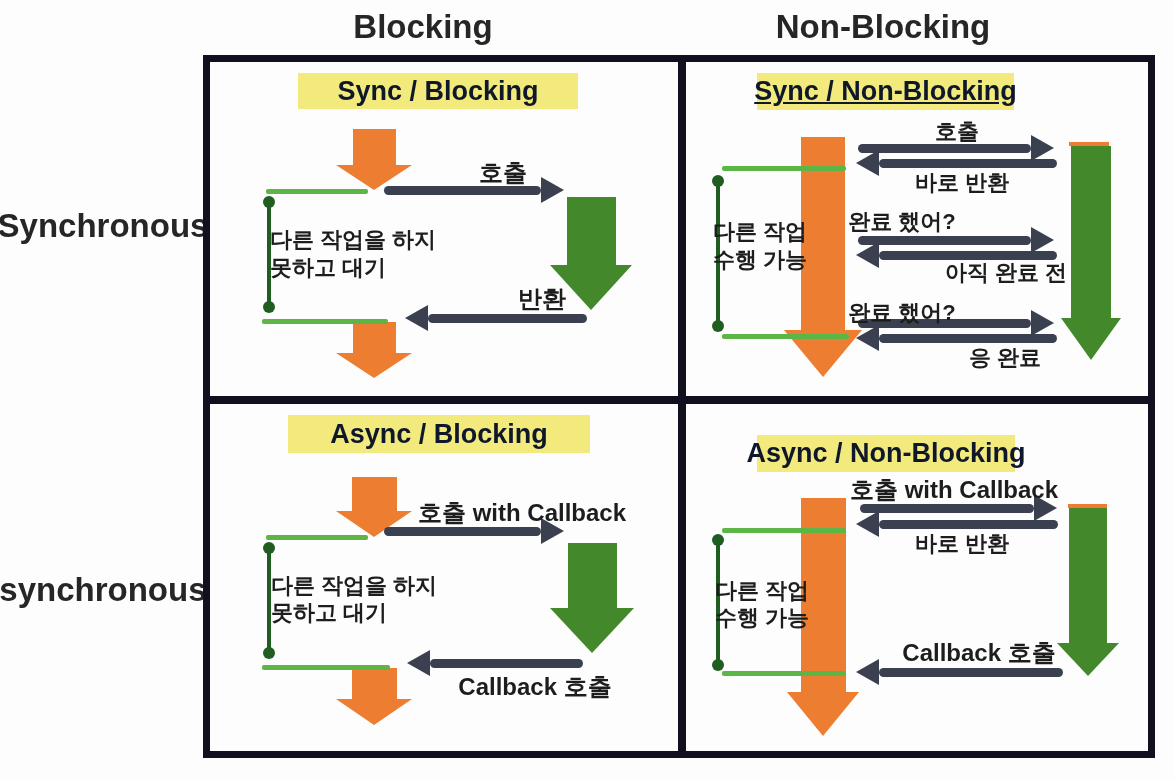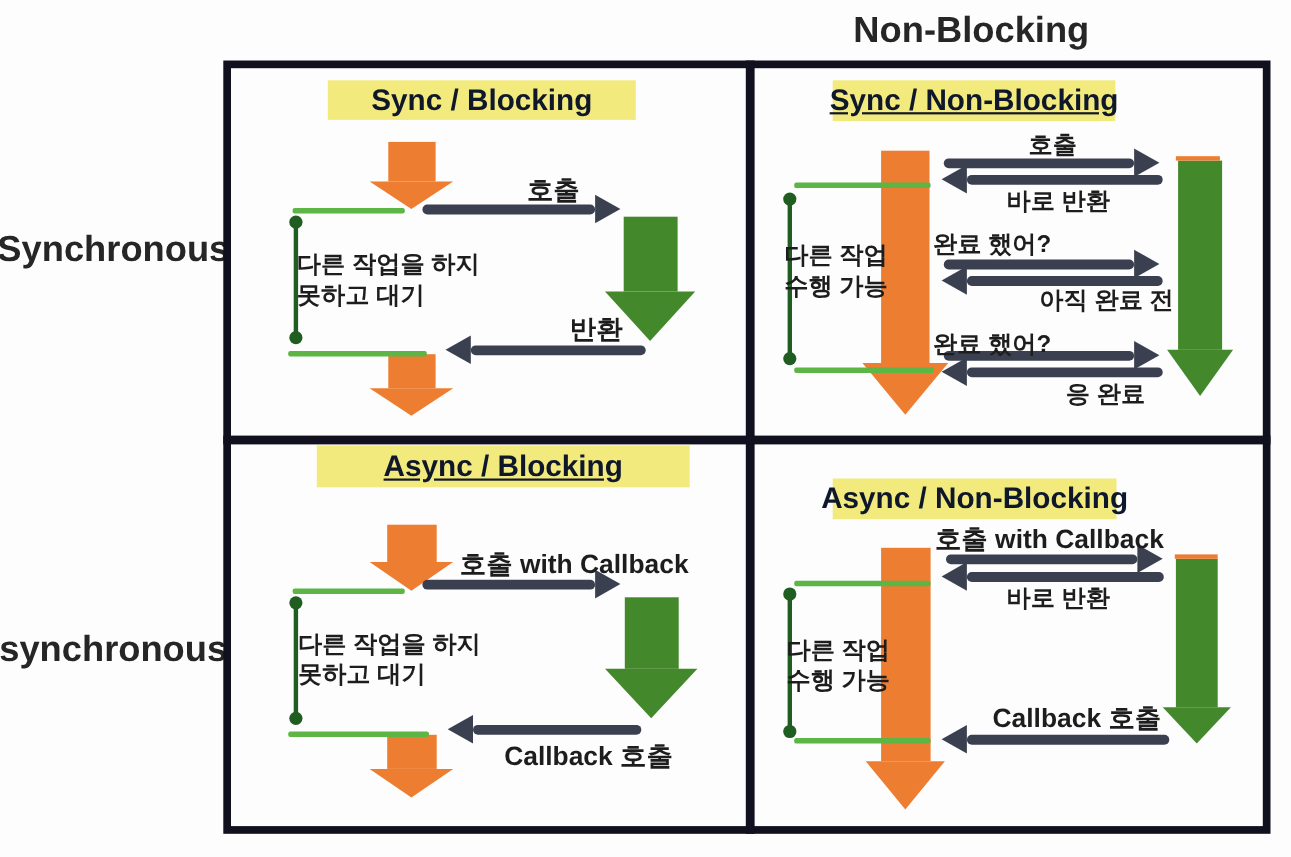--- a/index.html
+++ b/index.html
@@ -33,20 +33,21 @@
   .tline{flex:1;height:9px;background:var(--navy);border-radius:5px;}
   .thead{width:0;height:0;border-top:13px solid transparent;border-bottom:13px solid transparent;}
   .tarrow.r .thead{border-left:23px solid var(--navy);}
   .tarrow.l .thead{border-right:23px solid var(--navy);}
 </style>
 </head>
 <body>
 
 <div id="canvas">
 
+  <div class="hdr" style="left:423px;top:8px;">Blocking</div>
   <div class="hdr" style="left:883px;top:8px;">Non-Blocking</div>
   <div class="hdr" style="left:103px;top:207px;">Synchronous</div>
   <div class="hdr" style="left:91px;top:571px;">Asynchronous</div>
 
   <div class="gridbox" style="left:203px;top:55px;width:952px;height:703px;"></div>
   <div class="divider" style="left:678px;top:55px;width:8px;height:703px;"></div>
   <div class="divider" style="left:203px;top:396px;width:952px;height:8px;"></div>
 
   <div class="layer">
     <div class="banner" style="left:298px;top:73px;width:280px;height:36px;">Sync / Blocking</div>
@@ -139,21 +140,21 @@
       </div>
     <div class="klabel sm" style="left:1005px;top:343px;">응 완료</div>
 
     <div class="klabel sm multi" style="left:760px;top:218px;">
       <span>다른 작업</span>
       <span>수행 가능</span>
     </div>
   </div>
 
   <div class="layer">
-    <div class="banner" style="left:288px;top:405px;width:339px;height:38px;text-decoration:underline;">Async / Blocking</div>
+    <div class="banner" style="left:288px;top:415px;width:302px;height:38px;">Async / Blocking</div>
 
     <div class="barrow" style="left:336px;top:477px;--c:var(--orange);--bw:45px;--bh:34px;--hh:26px;--hw2:38px;">
         <div class="bbody"></div>
         <div class="bhead"></div>
       </div>
     <div class="barrow" style="left:336px;top:668px;--c:var(--orange);--bw:45px;--bh:31px;--hh:26px;--hw2:38px;">
         <div class="bbody"></div>
         <div class="bhead"></div>
       </div>
     <div class="barrow" style="left:550px;top:543px;--c:var(--green);--bw:49px;--bh:65px;--hh:45px;--hw2:42px;">

